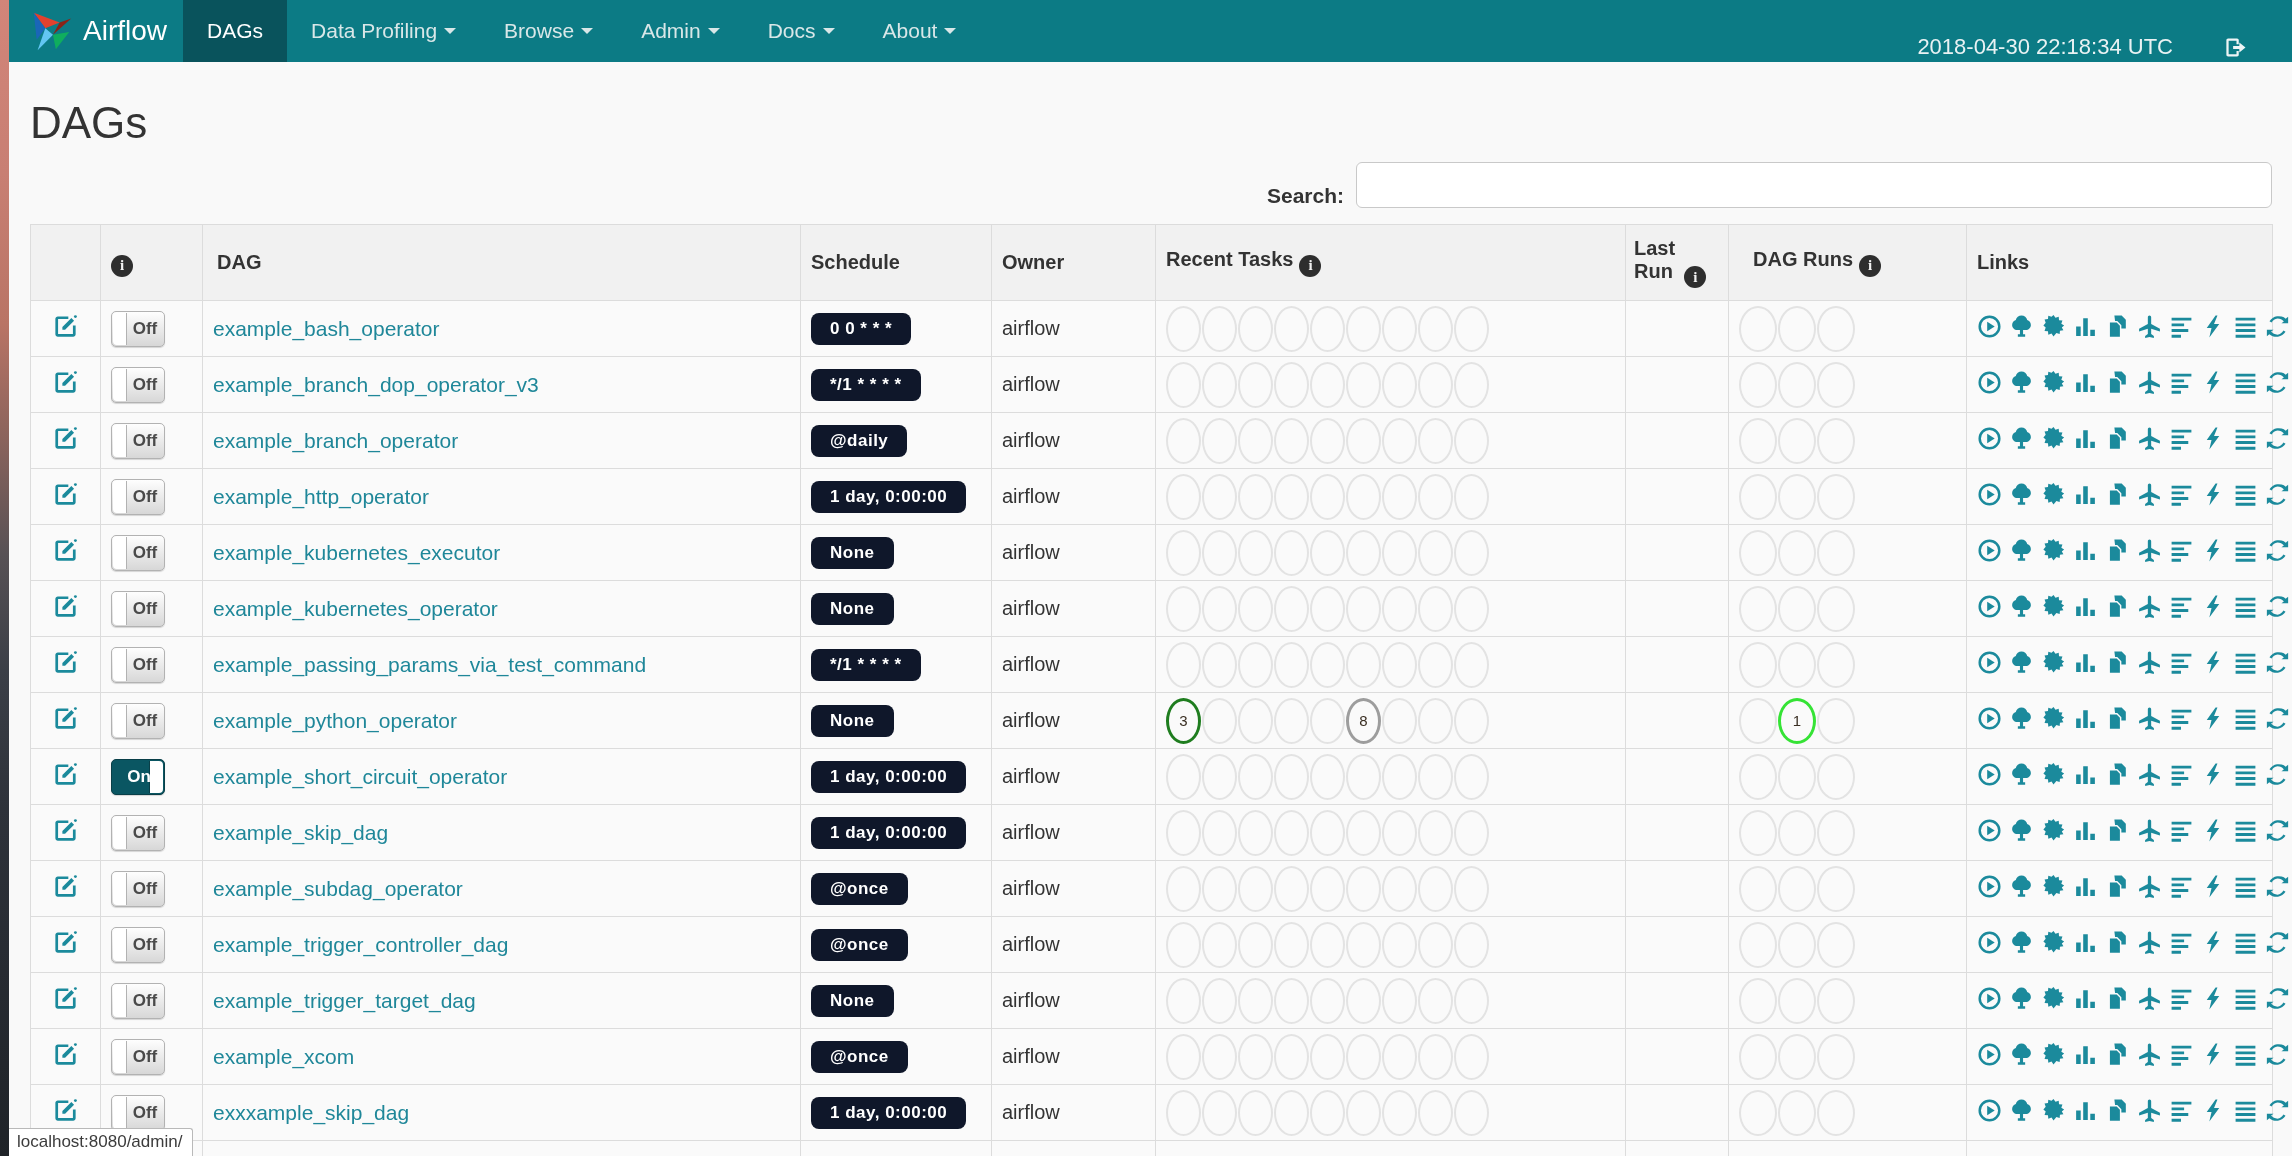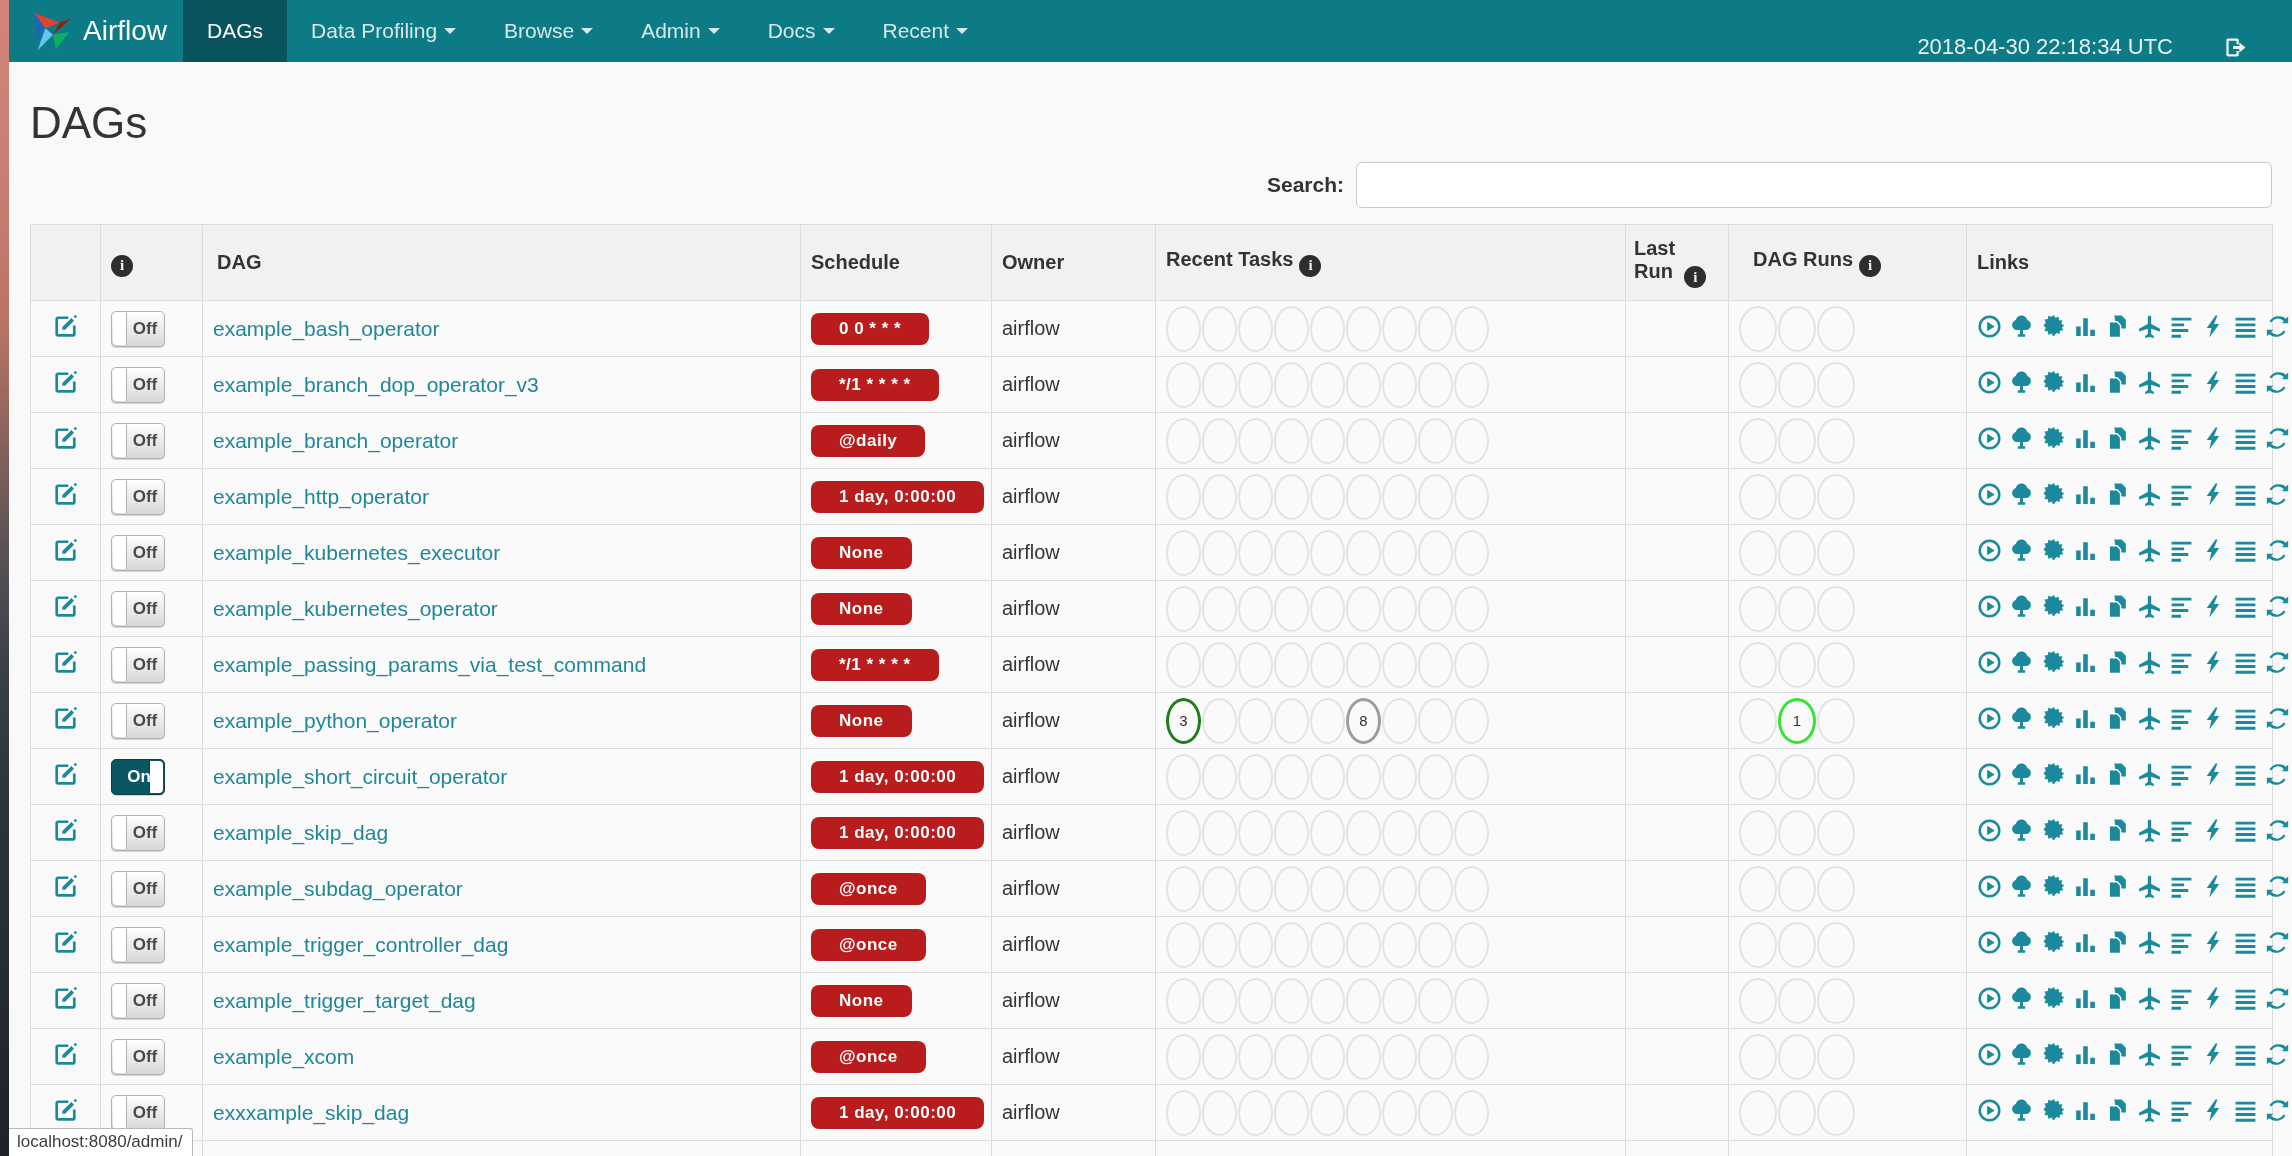--- a/index.html
+++ b/index.html
@@ -33,21 +33,21 @@
   .caret { margin-left:7px; width:0; height:0; border-left:6px solid transparent;
            border-right:6px solid transparent; border-top:6px solid currentColor; display:inline-block; }
   .nav-right { margin-left:auto; display:flex; align-items:center; padding-right:42px;margin-top:32px; }
   .clock { font-size:22px; color:#e9f2f3; margin-right:50px; }
   .logout { display:flex; align-items:center; color:#eef5f6; cursor:pointer; }
   .logout svg { width:27px; height:27px; }
 
   
   .content { padding:0 20px 0 21px; }
   .page-title { font-size:44px; color:#333; font-weight:500; margin:36px 0 8px 0; }
-  .search-row { display:flex; justify-content:flex-end; align-items:center; margin:14px 0 16px 0; }
+  .search-row { display:flex; justify-content:flex-end; align-items:flex-end; margin:14px 0 16px 0; }
   .search-label { font-weight:bold; font-size:21px; color:#333; margin-right:12px; }
   .search-input { width:916px; height:46px; border:1px solid #c9c9c9; border-radius:6px;
                   background:#fff; font-size:20px; padding:0 12px; outline:none; }
 
   
   table.dags { width:2242px; border-collapse:collapse; table-layout:fixed; }
   table.dags th, table.dags td { border:1px solid #dcdcdc; }
   table.dags thead th {
     background:#f1f1f1; font-size:20px; color:#333; font-weight:bold;
     height:76px; vertical-align:middle; text-align:left; padding:0 10px;
@@ -80,22 +80,22 @@
   .toggle .t-label { position:absolute; top:0; bottom:0; display:flex; align-items:center; justify-content:center; }
   .toggle.off { background:linear-gradient(180deg,#fefefe,#d7d7d7); color:#4a4a4a;text-align:center; }
   .toggle.off .knob { left:1px; border-right:1px solid #b2b2b2; border-radius:4px 0 0 4px; }
   .toggle.off .t-label { left:14px; right:0; }
   .toggle.on { background:#0a5662; border-color:#093f48; color:#fff; }
   .toggle.on .knob { right:1px; border-left:1px solid #093f48; border-radius:0 4px 4px 0; }
   .toggle.on .t-label { left:16px; right:14px; }
 
   .dag-link { color:#1f8799; font-size:21px; text-decoration:none; cursor:pointer; }
   .badge-schedule {
-    display:inline-block; background:#b91c1c; color:#fff; font-weight:bold;
-    font-size:17px; padding:6px 28px; border-radius:8px; letter-spacing:.5px; white-space:nowrap;
+    display:inline-block; background:#0f172a; color:#fff; font-weight:bold;
+    font-size:17px; padding:6px 19px; border-radius:8px; letter-spacing:.5px; white-space:nowrap;
   }
   .owner { font-size:20px; color:#333; }
 
   .circles { display:flex; align-items:center; }
   .tc {
     width:35px; height:46px; border:2px solid #e3e3e3; border-radius:50%;
     margin-right:1px; display:flex; align-items:center; justify-content:center;
     font-size:15px; color:#3a2f23; flex:none; background:transparent;
   }
   .tc.has { border-width:3px; }
@@ -195,21 +195,21 @@
         </a>
         <a class="nav-item">
           <span>Admin</span>
           <span class="caret"></span>
         </a>
         <a class="nav-item">
           <span>Docs</span>
           <span class="caret"></span>
         </a>
         <a class="nav-item">
-          <span>Recent</span>
+          <span>About</span>
           <span class="caret"></span>
         </a>
       </div>
     <div class="nav-right">
       <span class="clock">2018-04-30 22:18:34 UTC</span>
       <span class="logout">
         <svg viewBox="0 0 24 24">
             <use href="#i-logout"></use>
           </svg>
       </span>

